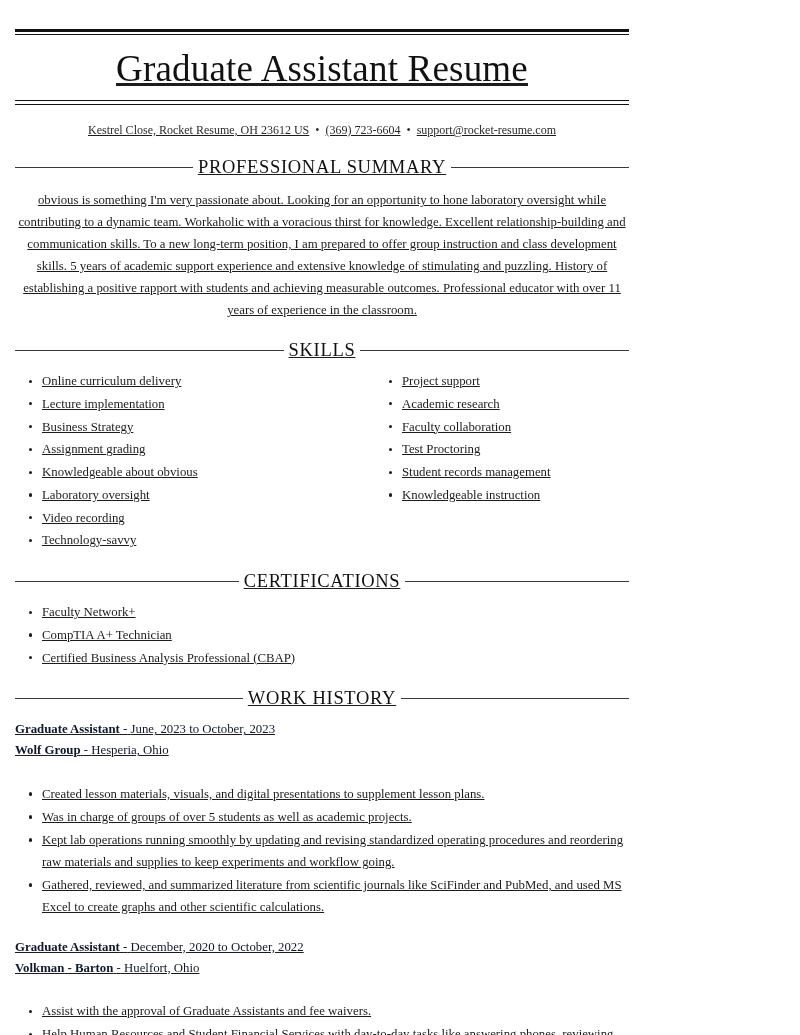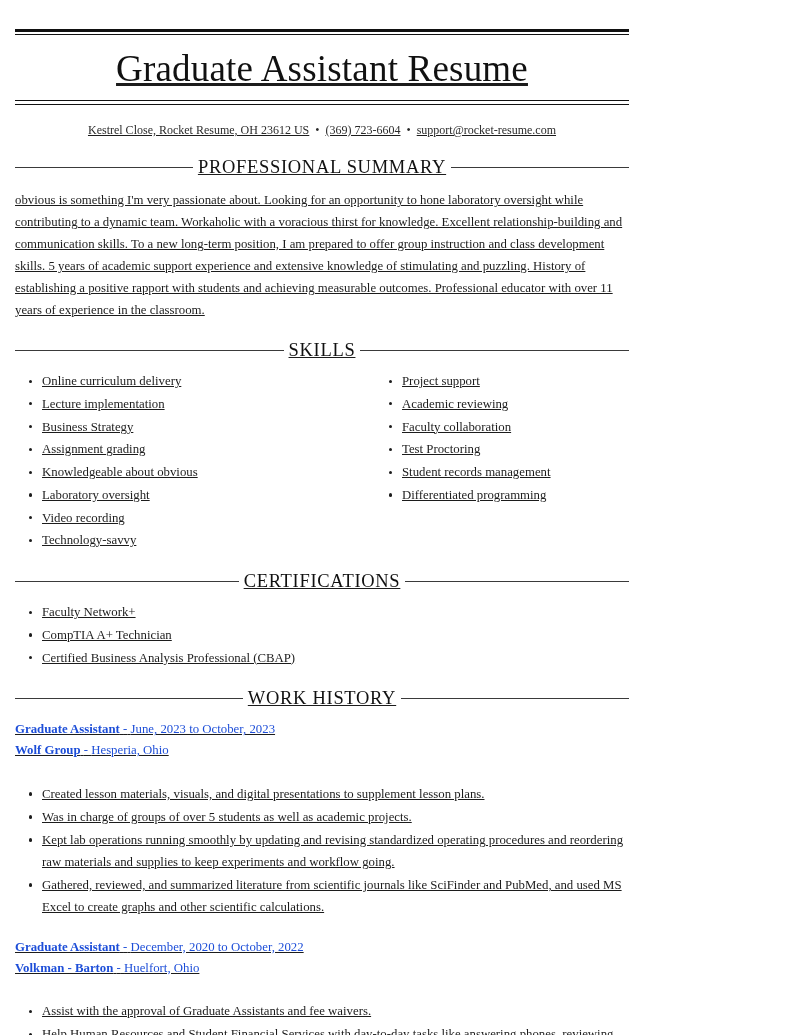--- a/index.html
+++ b/index.html
@@ -81,21 +81,21 @@
     font-weight: 400;
     letter-spacing: 0.7px;
     color: #111111;
     white-space: nowrap;
   }
 
   
   .summary {
     font-size: 12.8px;
     line-height: 1.72;
-    text-align: left;
+    text-align: center;
     margin-top: 11px;
     color: #1c1c1c;
   }
 
   
   .skills-wrap {
     display: flex;
     margin-top: 9px;
   }
   .skills-col {
@@ -138,21 +138,21 @@
   }
   .job {
     margin-bottom: 2px;
   }
   .job + .job {
     margin-top: 19px;
   }
   .job-line {
     font-size: 12.8px;
     line-height: 1.62;
-    color: #1d4ed8;
+    color: #0f172a;
   }
   .job-line .strong {
     font-weight: bold;
   }
   .job ul.bullets {
     margin-top: 22px;
   }
   .job ul.bullets li {
     line-height: 1.72;
     margin-bottom: 1px;
@@ -194,25 +194,25 @@
         <li>Assignment grading</li>
         <li>Knowledgeable about obvious</li>
         <li>Laboratory oversight</li>
         <li>Video recording</li>
         <li>Technology-savvy</li>
       </ul>
     </div>
     <div class="skills-col">
       <ul class="bullets">
         <li>Project support</li>
-        <li>Academic reviewing</li>
+        <li>Academic research</li>
         <li>Faculty collaboration</li>
         <li>Test Proctoring</li>
         <li>Student records management</li>
-        <li>Differentiated programming</li>
+        <li>Knowledgeable instruction</li>
       </ul>
     </div>
   </div>
 
   <div class="section-head">
     <span class="rule"></span>
     <h2>CERTIFICATIONS</h2>
     <span class="rule"></span>
   </div>
   <div class="certs">

